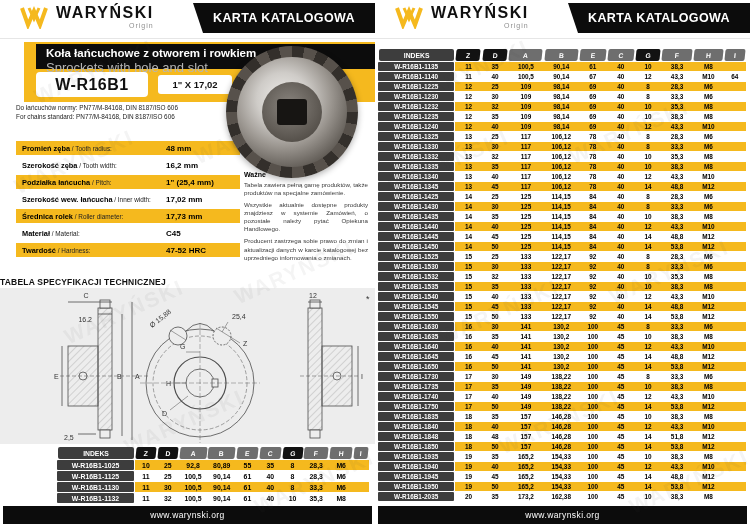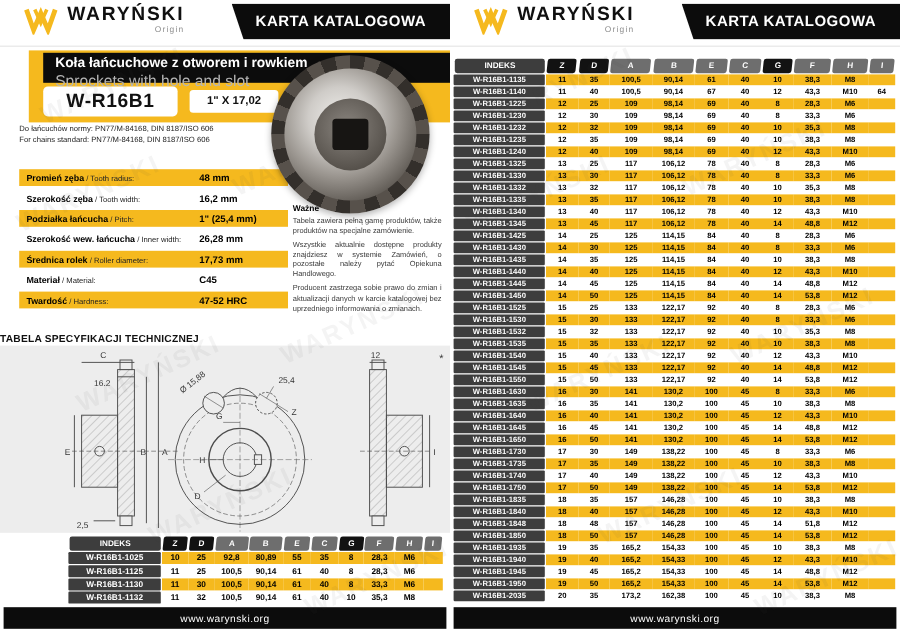--- a/index.html
+++ b/index.html
@@ -144,21 +144,21 @@
         <div class="techrow w">
           <span class="tl"><b>Szerokość zęba</b> / Tooth width:</span>
           <span class="tv">16,2 mm</span>
         </div>
         <div class="techrow y">
           <span class="tl"><b>Podziałka łańcucha</b> / Pitch:</span>
           <span class="tv">1" (25,4 mm)</span>
         </div>
         <div class="techrow w">
           <span class="tl"><b>Szerokość wew. łańcucha</b> / Inner width:</span>
-          <span class="tv">26,28 mm</span>
+          <span class="tv">17,02 mm</span>
         </div>
         <div class="techrow y">
           <span class="tl"><b>Średnica rolek</b> / Roller diameter:</span>
           <span class="tv">17,73 mm</span>
         </div>
         <div class="techrow w">
           <span class="tl"><b>Materiał</b> / Material:</span>
           <span class="tv">C45</span>
         </div>
         <div class="techrow y">

